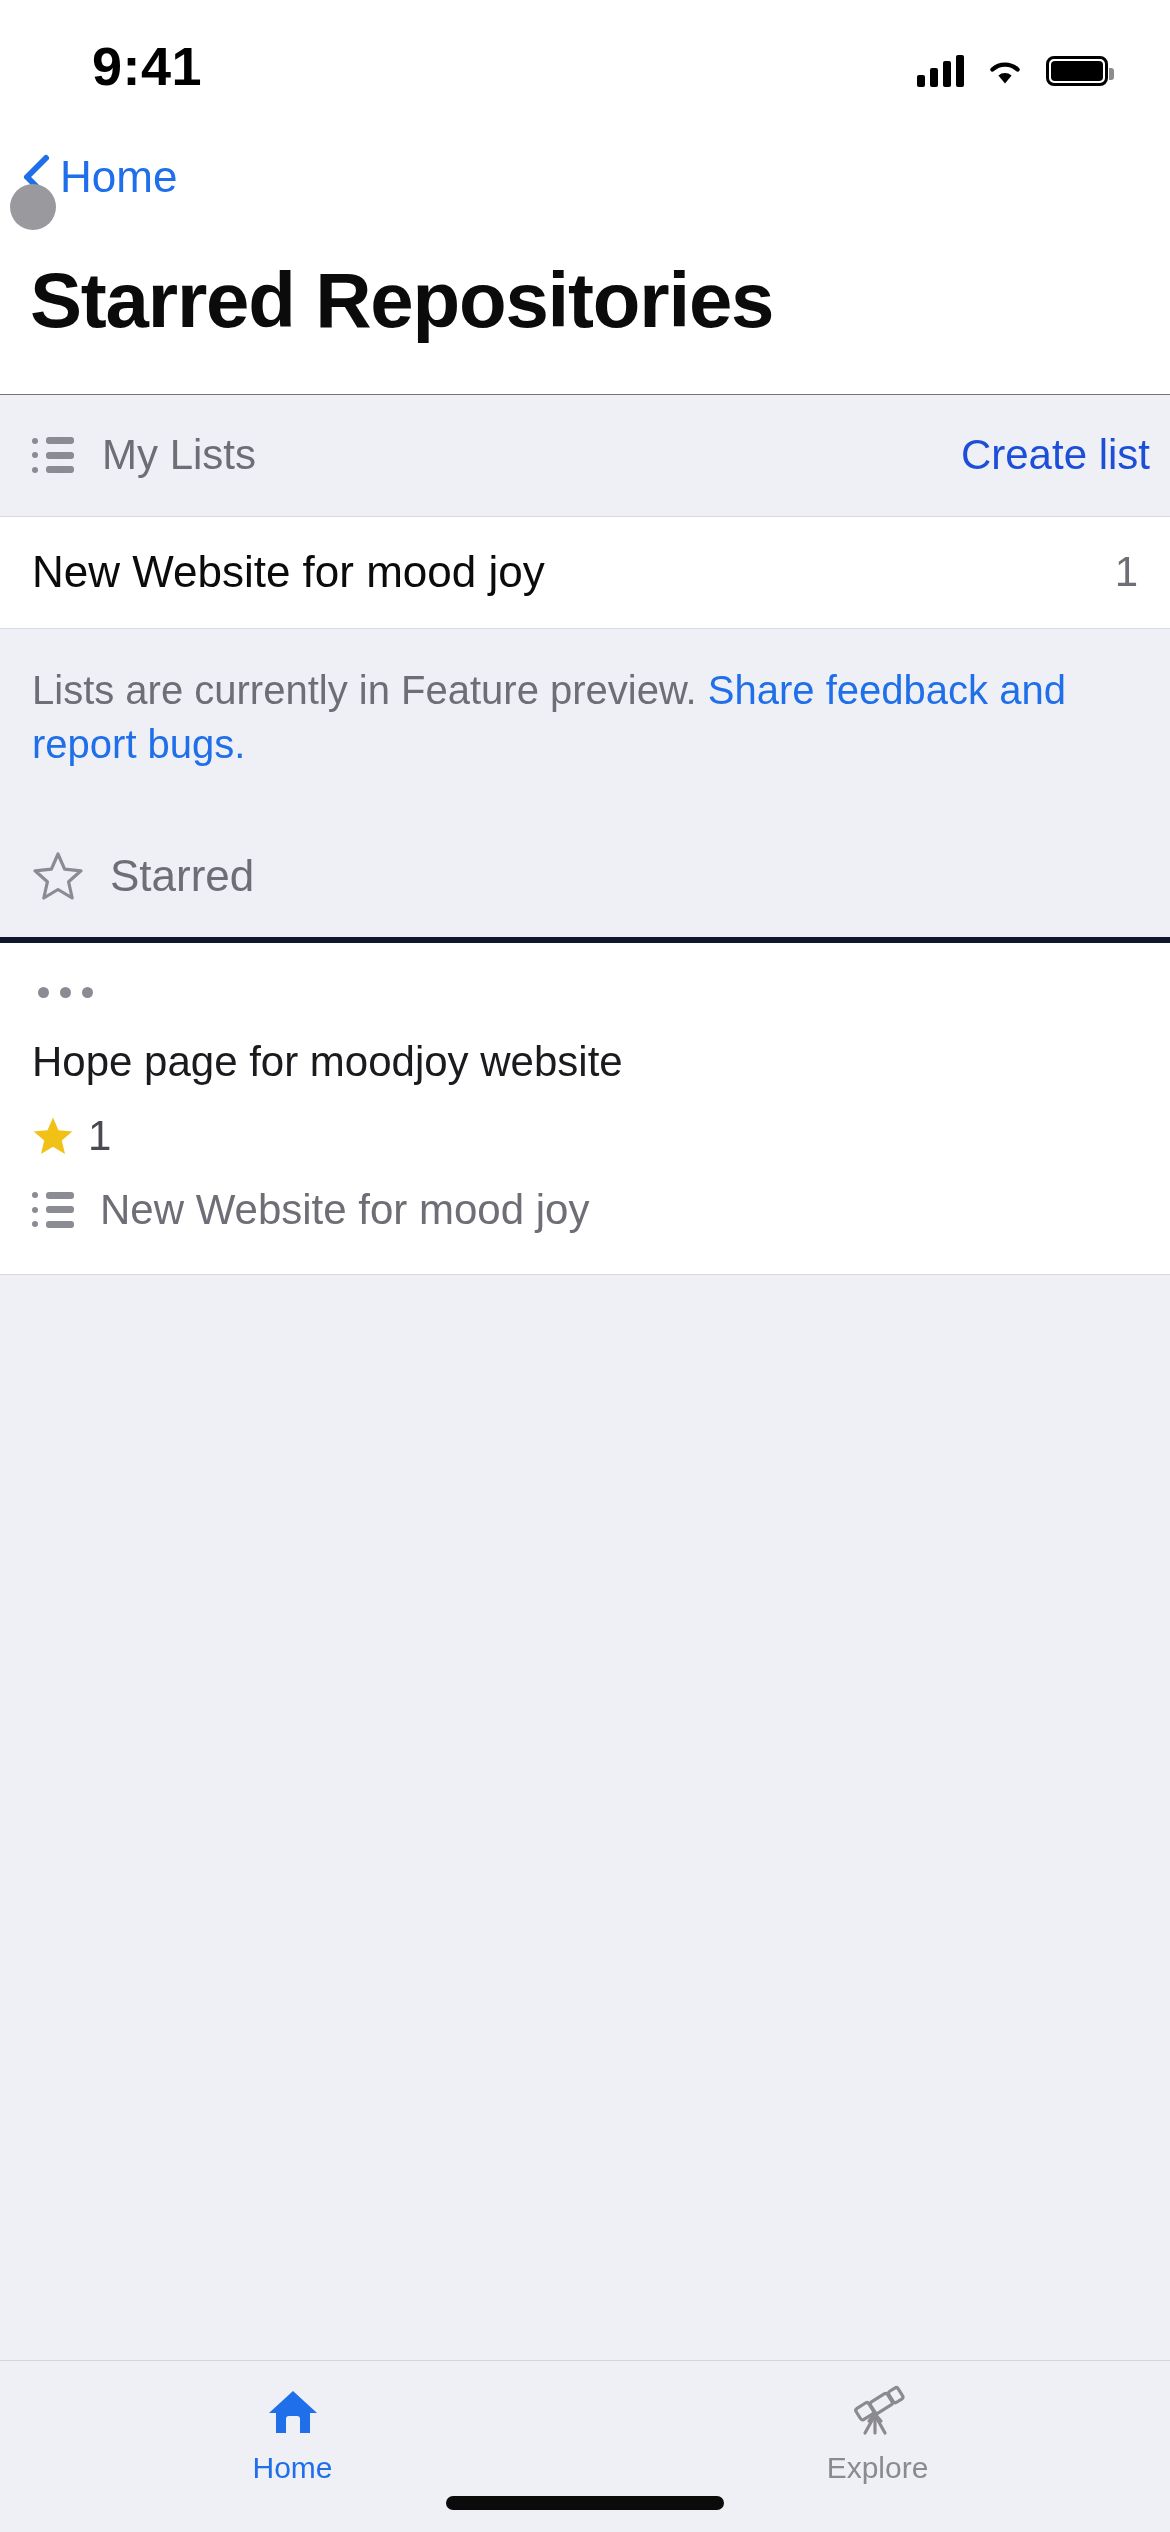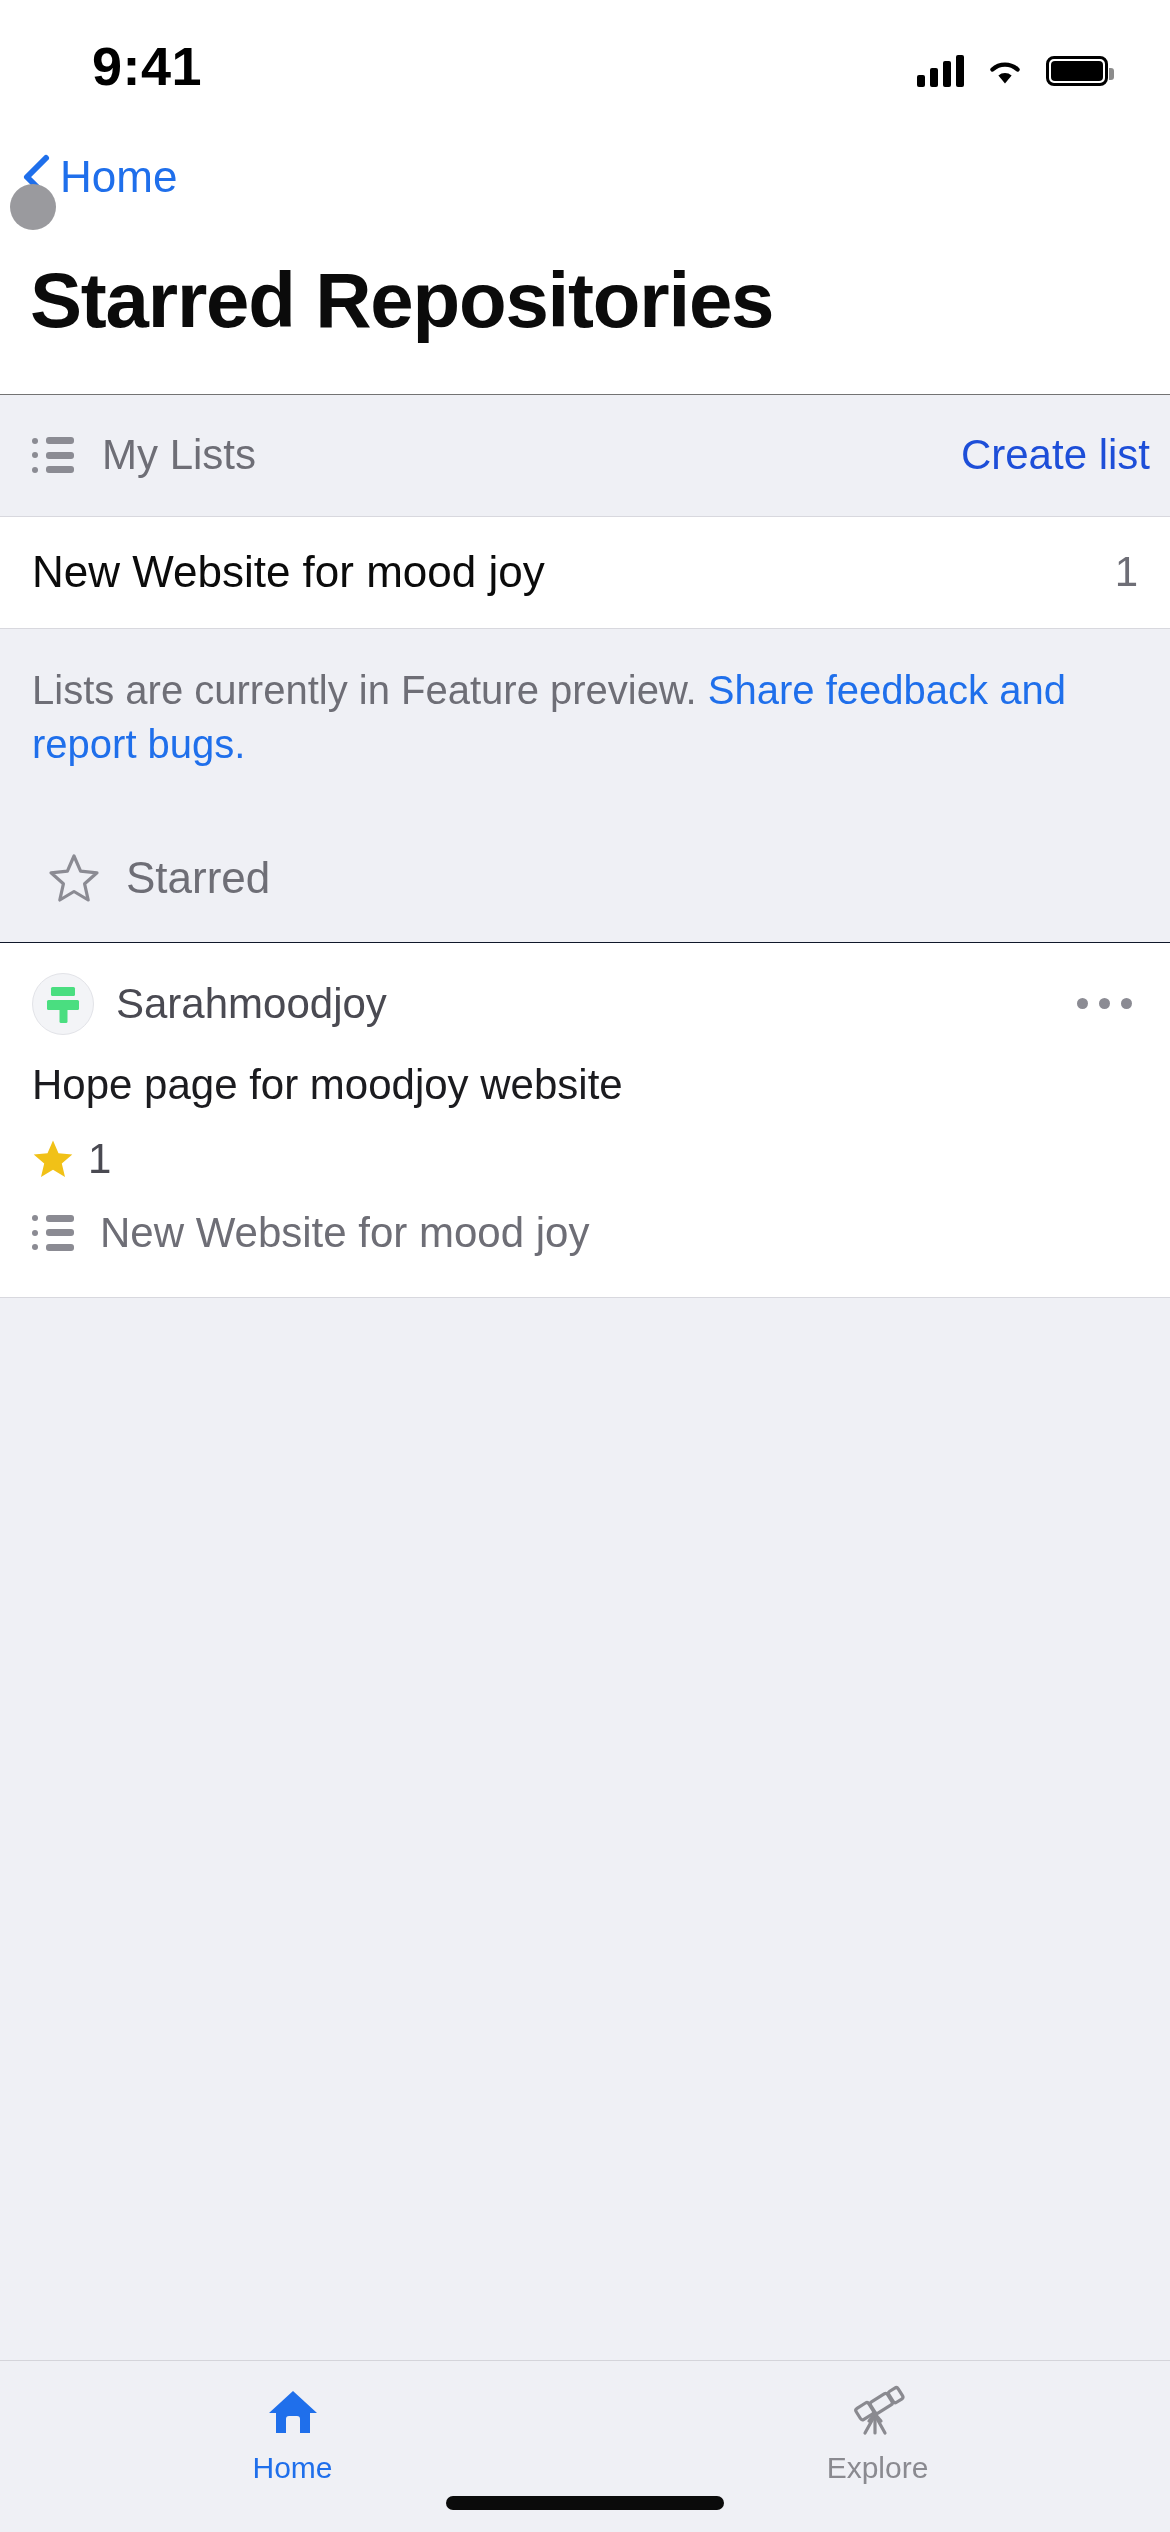--- a/index.html
+++ b/index.html
@@ -113,22 +113,22 @@
     font-size:40px; line-height:1.35;
     color:#6e6e76;
   }
   .preview-note a{ color:#1f6feb; text-decoration:none; }
 
   
   .starred-head{
     background:#eff0f5;
     height:128px;
     display:flex; align-items:center; gap:26px;
-    padding:0 48px;
-    border-bottom:1px solid #0f172a;
+    padding:0 32px;
+    border-bottom:6px solid #0f172a;
   }
   .star-outline{ width:52px; height:50px; }
   .starred-label{ font-size:44px; color:#6e6e76; }
 
   
   .repo-card{
     background:#ffffff;
     padding:30px 32px 40px 32px;
     border-bottom:1px solid #d8d8de;
   }
@@ -261,30 +261,20 @@
       <span class="star-outline">
         <svg width="52" height="50" viewBox="0 0 52 50">
           <path d="M26 3 L32.6 18.2 L49 19.8 L36.6 30.8 L40.2 47 L26 38.5 L11.8 47 L15.4 30.8 L3 19.8 L19.4 18.2 Z" fill="none" stroke="#8b8b93" stroke-width="3.2" stroke-linejoin="round"></path>
         </svg>
       </span>
       <span class="starred-label">Starred</span>
     </div>
 
     <div class="repo-card">
       <div class="repo-owner-row">
-        <div class="owner-left">
-          <span class="avatar">
-            <svg width="46" height="46" viewBox="0 0 46 46">
-              <rect x="11" y="6" width="24" height="9" rx="1.5" fill="#4ade80"></rect>
-              <rect x="7" y="19" width="32" height="10" rx="1.5" fill="#4ade80"></rect>
-              <rect x="19.5" y="28" width="8" height="14" rx="1.5" fill="#4ade80"></rect>
-            </svg>
-          </span>
-          <span class="owner-name">Sarahmoodjoy</span>
-        </div>
         <div class="dots-menu">
             <i></i>
             <i></i>
             <i></i>
           </div>
       </div>
 
       <div class="repo-desc">Hope page for moodjoy website</div>
 
       <div class="repo-stars">

